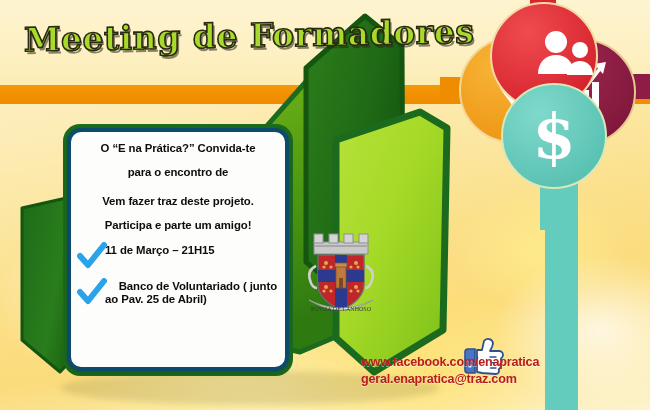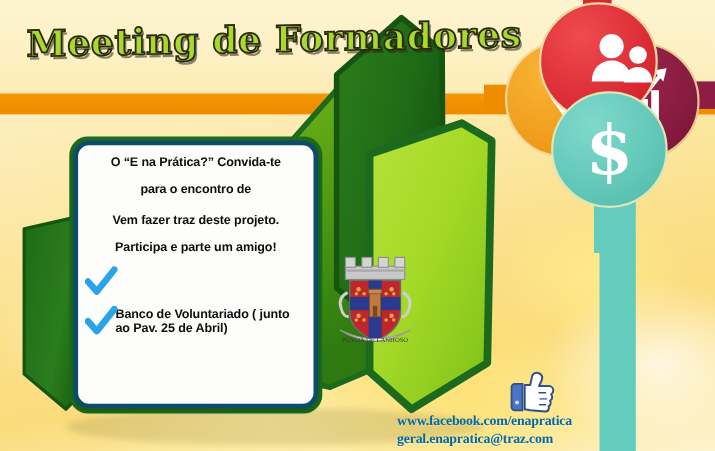--- a/index.html
+++ b/index.html
@@ -95,26 +95,26 @@
 
   
   .teal-col{
     position:absolute;left:545px;top:183px;width:33px;height:227px;
     background:#64ccbd;z-index:3;
   }
 
   
   .fb{position:absolute;left:441px;top:332px;width:72px;height:44px;z-index:8;}
   .footer-text{
-    position:absolute;left:361px;top:374px;
+    position:absolute;left:361px;top:354px;
     z-index:8;
-    font-family:Liberation Serif, serif;
+    font-family:Liberation Sans, sans-serif;
     font-weight:bold;
     font-size:12.6px;
-    color:#0369a1;
+    color:#b91c1c;
     line-height:1.33;
     letter-spacing:-.2px;
     text-shadow:0 1px 0 rgba(255,255,255,.45);
   }
 </style>
 </head>
 <body>
 
 <div id="poster">
 
@@ -169,28 +169,29 @@
       <div class="ln">O “E na Prática?” Convida-te</div>
       <div class="ln">para o encontro de</div>
 
       <div class="ln gap">Vem fazer traz deste projeto.</div>
       <div class="ln">Participa e parte um amigo!</div>
 
       <div class="check-row first">
         <svg class="chk" viewBox="0 0 30 28">
           <path d="M3 14 L11 23 L27 3" fill="none" stroke="#2aa3e8" stroke-width="6" stroke-linecap="round" stroke-linejoin="round"></path>
         </svg>
+        <div class="txt">11 de Março – 21H15</div>
       </div>
 
       <div class="check-row second">
         <svg class="chk" viewBox="0 0 30 28">
           <path d="M3 14 L11 23 L27 3" fill="none" stroke="#2aa3e8" stroke-width="6" stroke-linecap="round" stroke-linejoin="round"></path>
         </svg>
         <div class="txt">
-          <span class="c" style="text-align:left">Banco de Voluntariado ( junto</span>
+          <span class="c" style="text-align:right">Banco de Voluntariado ( junto</span>
           <span class="c">ao Pav. 25 de Abril)</span>
         </div>
       </div>
     </div>
   </div>
 
   <div class="title">Meeting de Formadores</div>
 
   <svg class="arms" viewBox="0 0 84 96">
 

